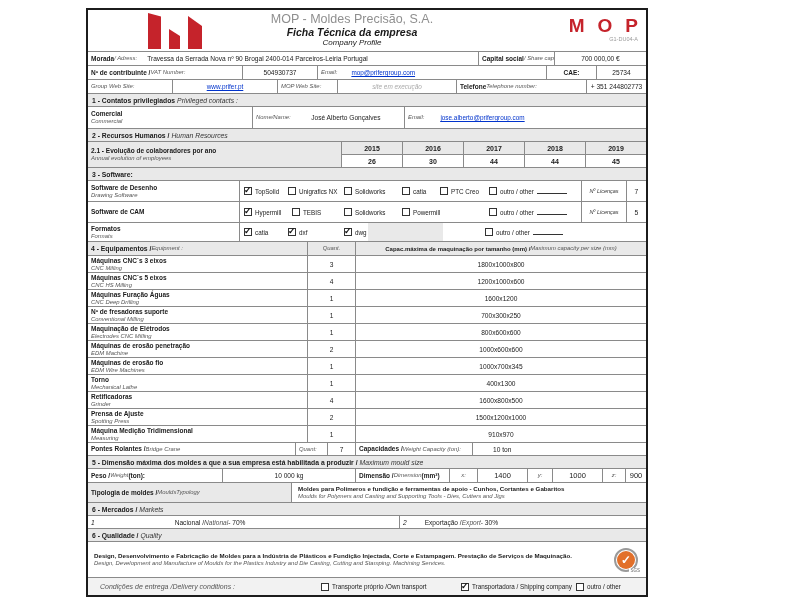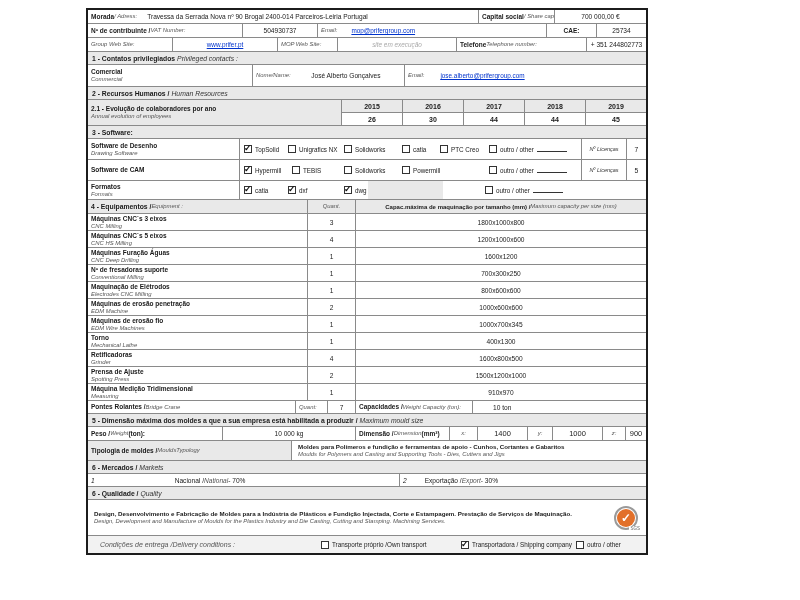--- a/index.html
+++ b/index.html
@@ -47,20 +47,36 @@
   .badge{position:absolute;right:8px;top:50%;transform:translateY(-50%);width:24px;height:24px;border:2px solid #9a9a9a;border-radius:50%;box-sizing:border-box;background:#fff;}
   .badge .bi{position:absolute;inset:1px;background:#e2702a;border-radius:50%;color:#fff;font-size:12px;line-height:18px;text-align:center;font-weight:bold;}
   .badge .bs{position:absolute;right:-5px;bottom:-3px;font-size:4.5px;color:#666;background:#fff;padding:0 1px;}
   .filler{position:absolute;left:128px;top:0;width:75px;height:100%;background:#e9e9e9;}
 </style>
 </head>
 <body>
 
 <div id="form">
 
+  <div class="row" id="hdr">
+    <div id="logo">
+      <i style="left:0;width:13px;height:36px;clip-path:polygon(0 0,100% 10%,100% 100%,0 100%)"></i>
+      <i style="left:21px;width:11px;height:20px;clip-path:polygon(0 0,100% 35%,100% 100%,0 100%)"></i>
+      <i style="left:40px;width:14px;height:33px;clip-path:polygon(0 0,100% 30%,100% 100%,0 100%)"></i>
+    </div>
+    <div id="ttl">
+      <div class="t1">MOP - Moldes Precisão, S.A.</div>
+      <div class="t2">Ficha Técnica da empresa</div>
+      <div class="t3">Company Profile</div>
+    </div>
+    <div id="brand">
+      <div class="bl">MOP</div>
+      <div class="bc">G1-DU04-A</div>
+    </div>
+  </div>
 
   <div class="row" style="height:14px">
     <div class="cell" style="flex:1">
       <span class="b">Morada</span>
         <span class="i"> / Adress:</span>
       <span class="v" style="margin-left:10px">Travessa da Serrada Nova nº 90 Brogal 2400-014 Parceiros-Leiria Portugal</span>
     </div>
     <div class="cell" style="width:76px">
       <span class="b">Capital social</span>
         <span class="i"> / Share capital:</span>

